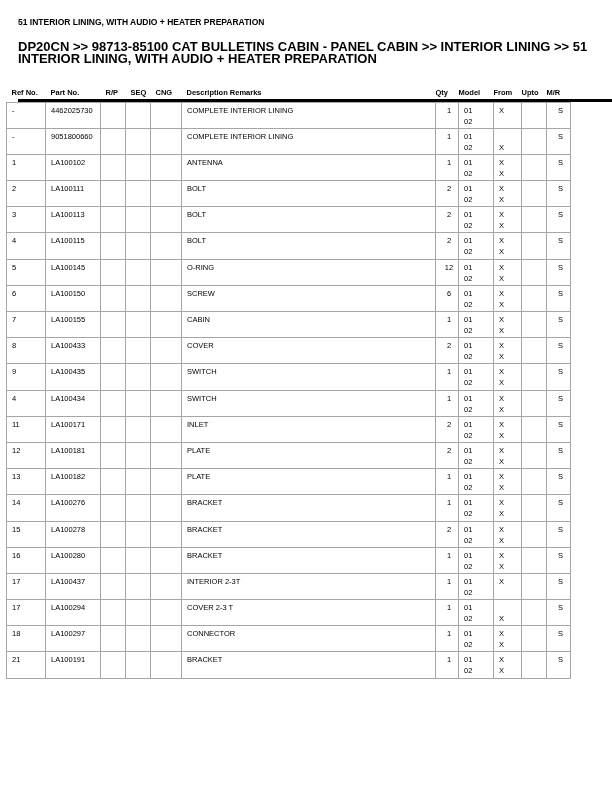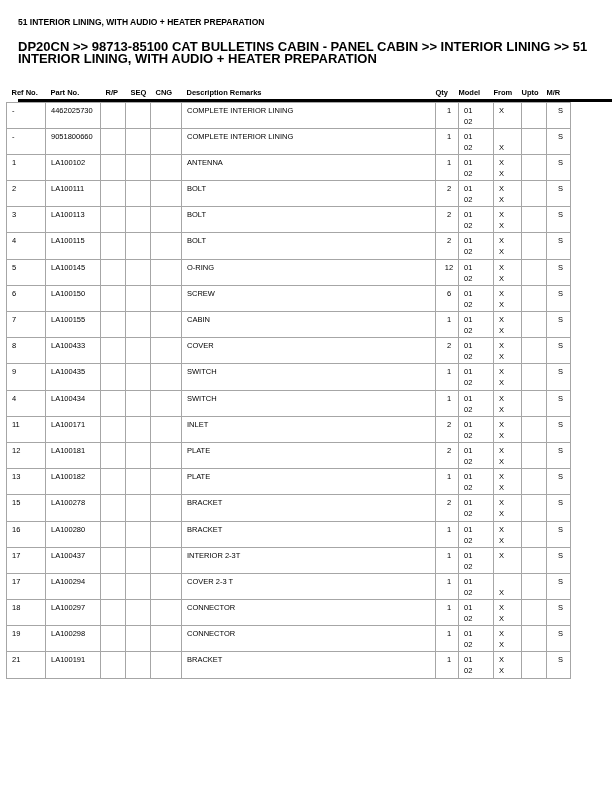--- a/index.html
+++ b/index.html
@@ -404,20 +404,42 @@
         <div class="ln">X</div>
         <div class="ln">X</div>
       </td>
       <td class="mark">
         <div class="ln"></div>
         <div class="ln"></div>
       </td>
       <td class="center">S</td>
     </tr>
           <tr>
+      <td>14</td>
+      <td>LA100276</td>
+      <td></td>
+      <td></td>
+      <td></td>
+      <td>BRACKET</td>
+      <td class="center">1</td>
+      <td class="model">
+        <div class="ln">01</div>
+        <div class="ln">02</div>
+      </td>
+      <td class="mark">
+        <div class="ln">X</div>
+        <div class="ln">X</div>
+      </td>
+      <td class="mark">
+        <div class="ln"></div>
+        <div class="ln"></div>
+      </td>
+      <td class="center">S</td>
+    </tr>
+          <tr>
       <td>15</td>
       <td>LA100278</td>
       <td></td>
       <td></td>
       <td></td>
       <td>BRACKET</td>
       <td class="center">2</td>
       <td class="model">
         <div class="ln">01</div>
         <div class="ln">02</div>
@@ -494,42 +516,20 @@
       </td>
       <td class="mark">
         <div class="ln"></div>
         <div class="ln"></div>
       </td>
       <td class="center">S</td>
     </tr>
           <tr>
       <td>18</td>
       <td>LA100297</td>
-      <td></td>
-      <td></td>
-      <td></td>
-      <td>CONNECTOR</td>
-      <td class="center">1</td>
-      <td class="model">
-        <div class="ln">01</div>
-        <div class="ln">02</div>
-      </td>
-      <td class="mark">
-        <div class="ln">X</div>
-        <div class="ln">X</div>
-      </td>
-      <td class="mark">
-        <div class="ln"></div>
-        <div class="ln"></div>
-      </td>
-      <td class="center">S</td>
-    </tr>
-          <tr>
-      <td>19</td>
-      <td>LA100298</td>
       <td></td>
       <td></td>
       <td></td>
       <td>CONNECTOR</td>
       <td class="center">1</td>
       <td class="model">
         <div class="ln">01</div>
         <div class="ln">02</div>
       </td>
       <td class="mark">

